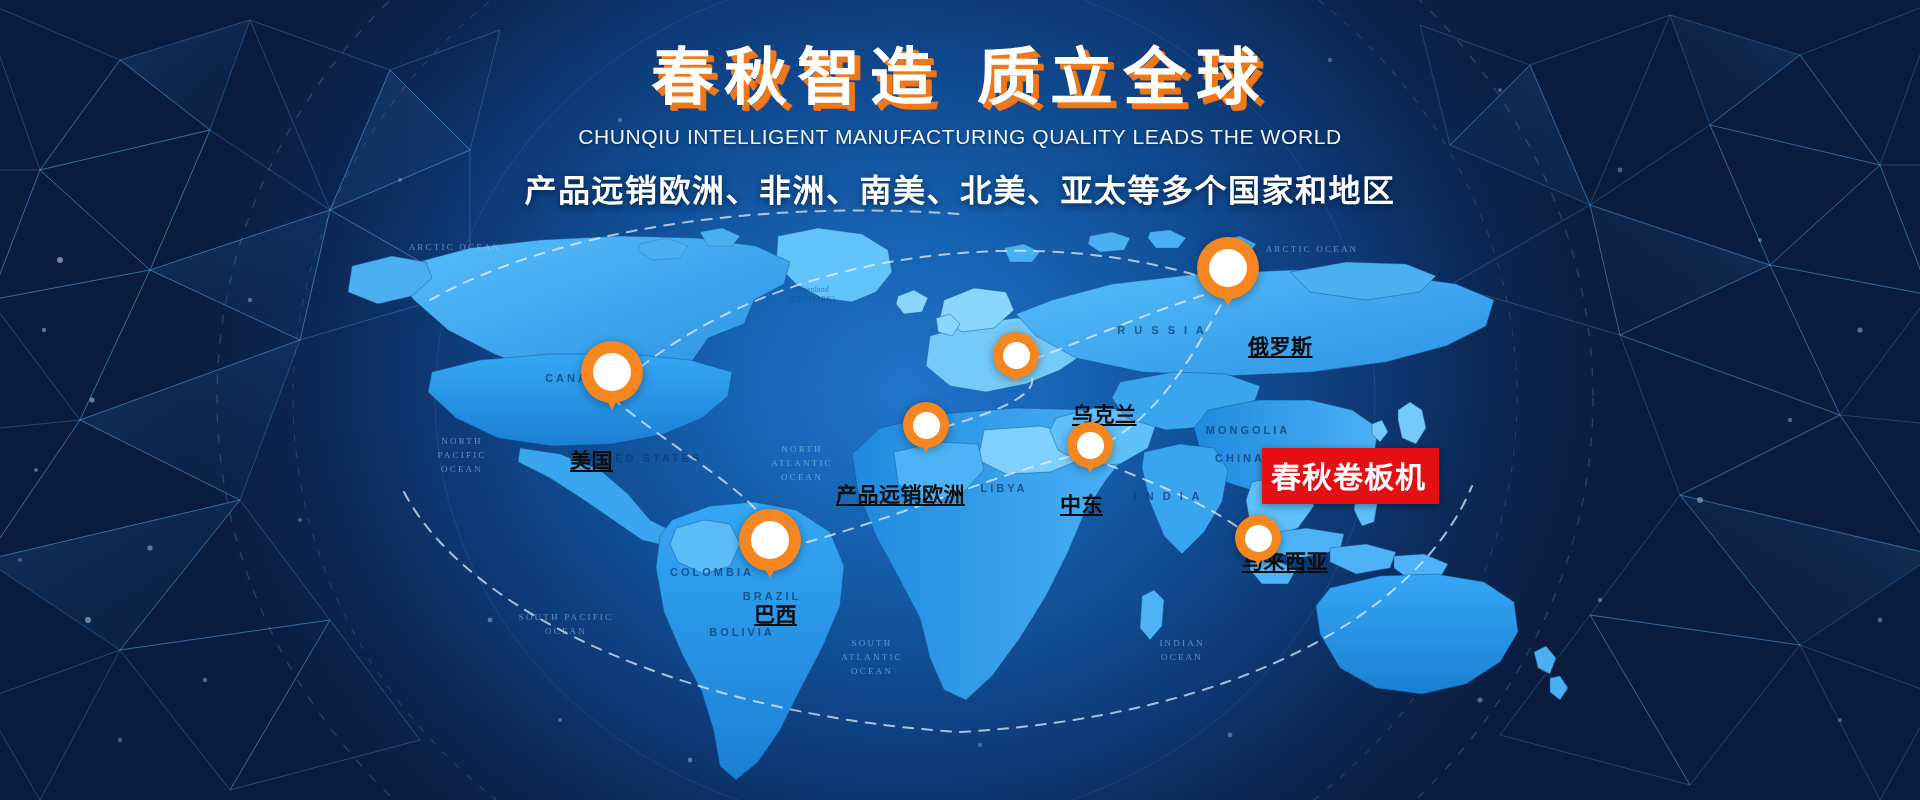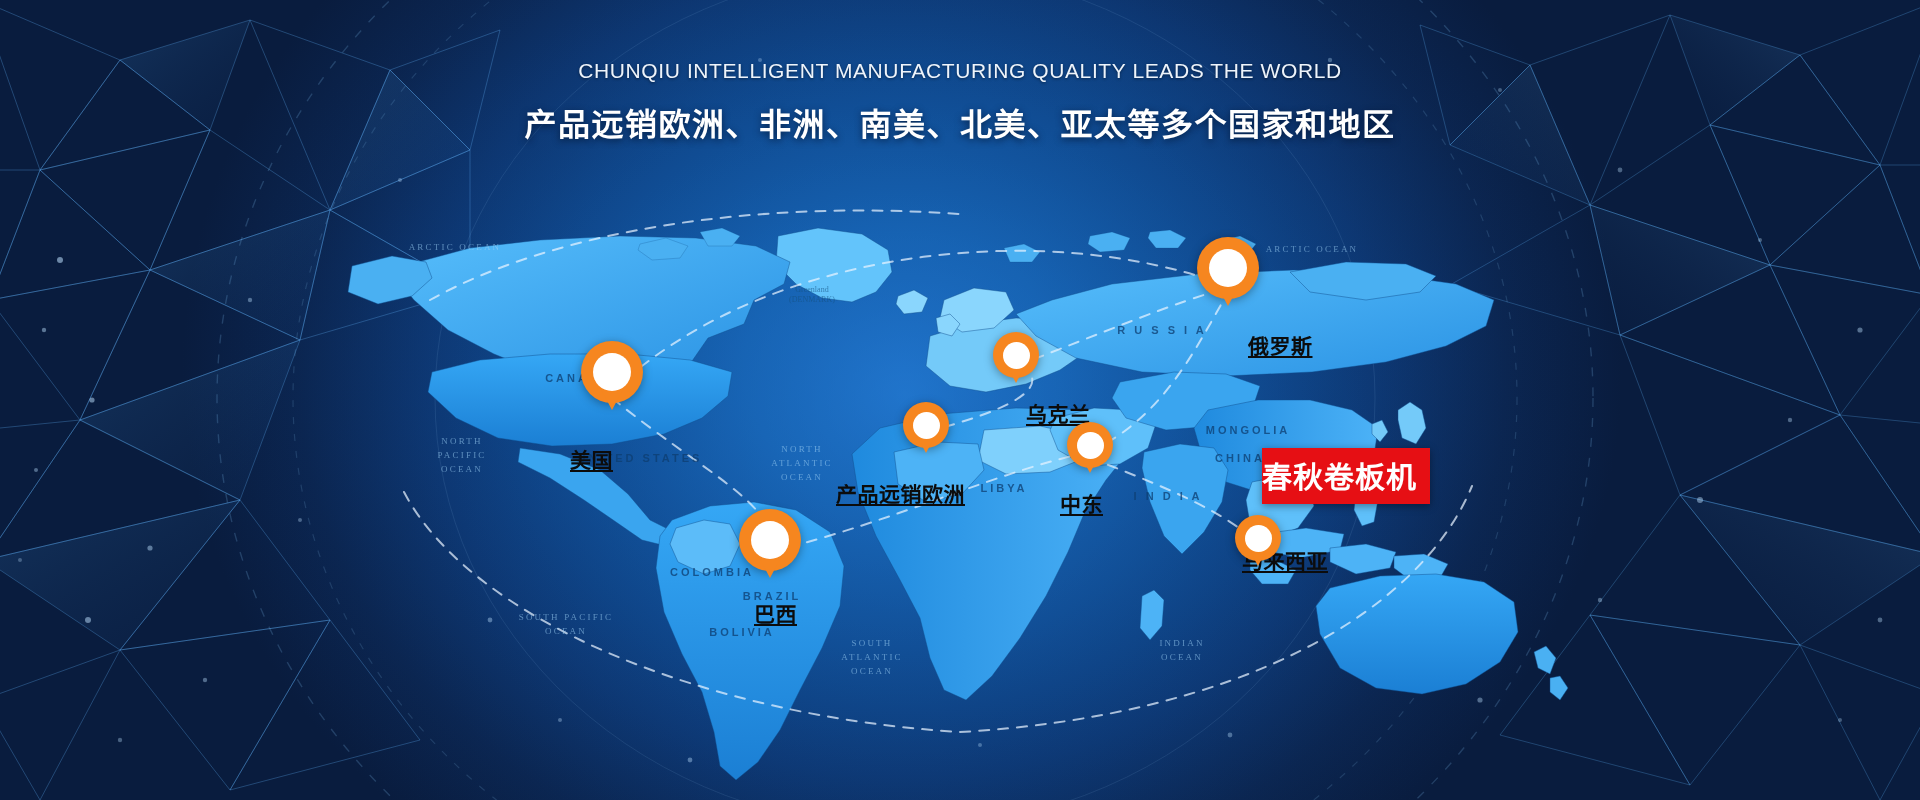--- a/index.html
+++ b/index.html
@@ -50,21 +50,21 @@
   .marker.sm .pin{width:46px;height:46px;}
   .marker.sm .pin::after{width:27px;height:27px;margin:-13.5px 0 0 -13.5px;}
   .marker.sm .pin::before{top:30px;margin-left:-11px;border-left-width:11px;border-right-width:11px;border-top-width:21px;}
   .mlabel{
     position:absolute;white-space:nowrap;color:#0c0c0c;font-size:21px;
     font-weight:700;letter-spacing:.5px;text-decoration:underline;
   }
   .badge{
     position:absolute;z-index:70;background:#e60f14;color:#fff;
     font-size:30px;font-weight:700;letter-spacing:1px;
-    padding:5px 13px 7px 0;white-space:nowrap;
+    padding:5px 13px 7px 9px;white-space:nowrap;
     box-shadow:0 2px 8px rgba(0,0,0,.4);
   }
 </style>
 </head>
 <body>
 
 <div id="stage">
 
   <svg class="layer nofill" width="1920" height="800" viewBox="0 0 1920 800">
     <defs>
@@ -320,37 +320,40 @@
       <text x="712" y="576">COLOMBIA</text>
       <text x="742" y="636">BOLIVIA</text>
     </g>
     <g fill="#14507f" fill-opacity=".6" font-family="'Liberation Serif', serif" font-size="8" text-anchor="middle">
       <text x="812" y="292">Greenland</text>
         <text x="812" y="302">(DENMARK)</text>
     </g>
   </svg>
 
   <div id="headline">
+    <h1 id="title">
+      <span>春秋智造</span><span class="sp"></span><span>质立全球</span>
+    </h1>
     <p id="subtitle">CHUNQIU INTELLIGENT MANUFACTURING QUALITY LEADS THE WORLD</p>
     <p id="tagline">产品远销欧洲、非洲、南美、北美、亚太等多个国家和地区</p>
   </div>
 
   <div class="layer" id="markers">
       <div class="marker" style="left: 1197px; top: 237px;">
         <div class="pin"></div>
       </div>
       <div class="mlabel" style="left: 1248px; top: 330px;">俄罗斯</div>
       <div class="marker" style="left: 581px; top: 341px;">
         <div class="pin"></div>
       </div>
       <div class="mlabel" style="left: 562px; top: 444px; margin-left: 8px;">美国</div>
       <div class="marker sm" style="left: 993px; top: 332px;">
         <div class="pin"></div>
       </div>
-      <div class="mlabel" style="left: 1026px; top: 398px;">乌克兰</div>
+      <div class="mlabel" style="left: 1072px; top: 398px;">乌克兰</div>
       <div class="marker sm" style="left: 903px; top: 402px;">
         <div class="pin"></div>
       </div>
       <div class="mlabel" style="left: 836px; top: 478px;">产品远销欧洲</div>
       <div class="marker sm" style="left: 1067px; top: 422px;">
         <div class="pin"></div>
       </div>
       <div class="mlabel" style="left: 1060px; top: 488px;">中东</div>
       <div class="marker" style="left: 739px; top: 509px;">
         <div class="pin"></div>

